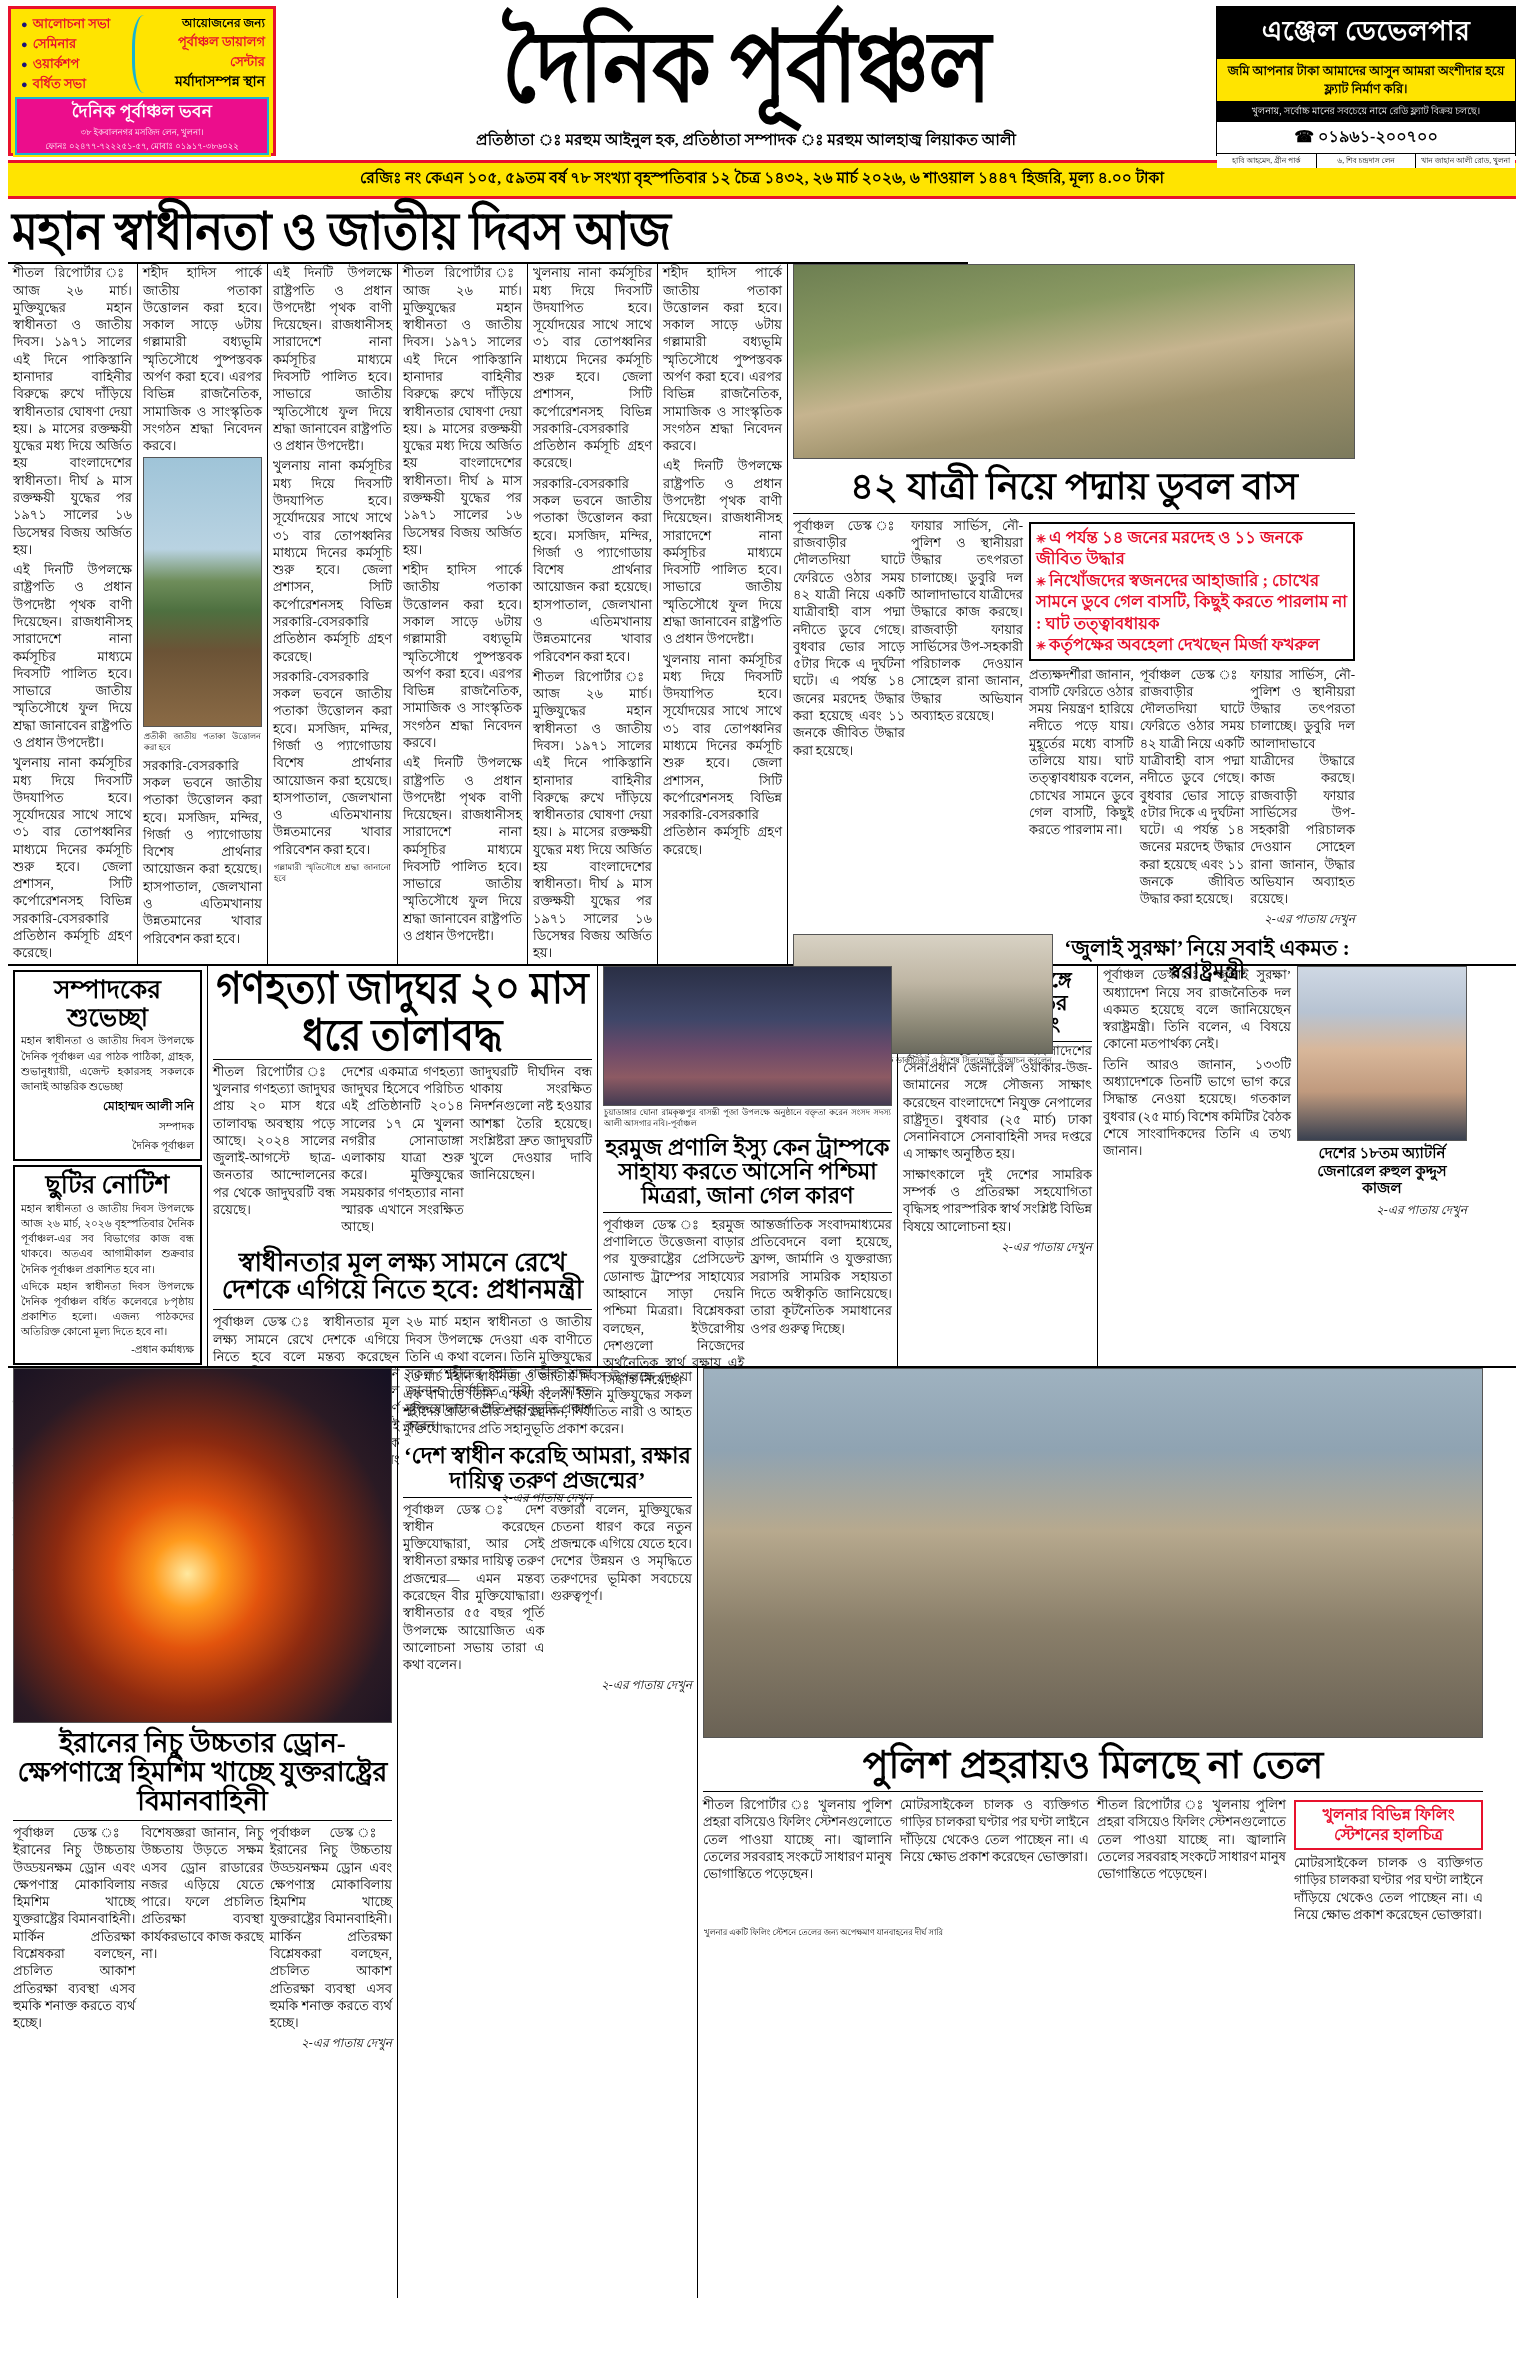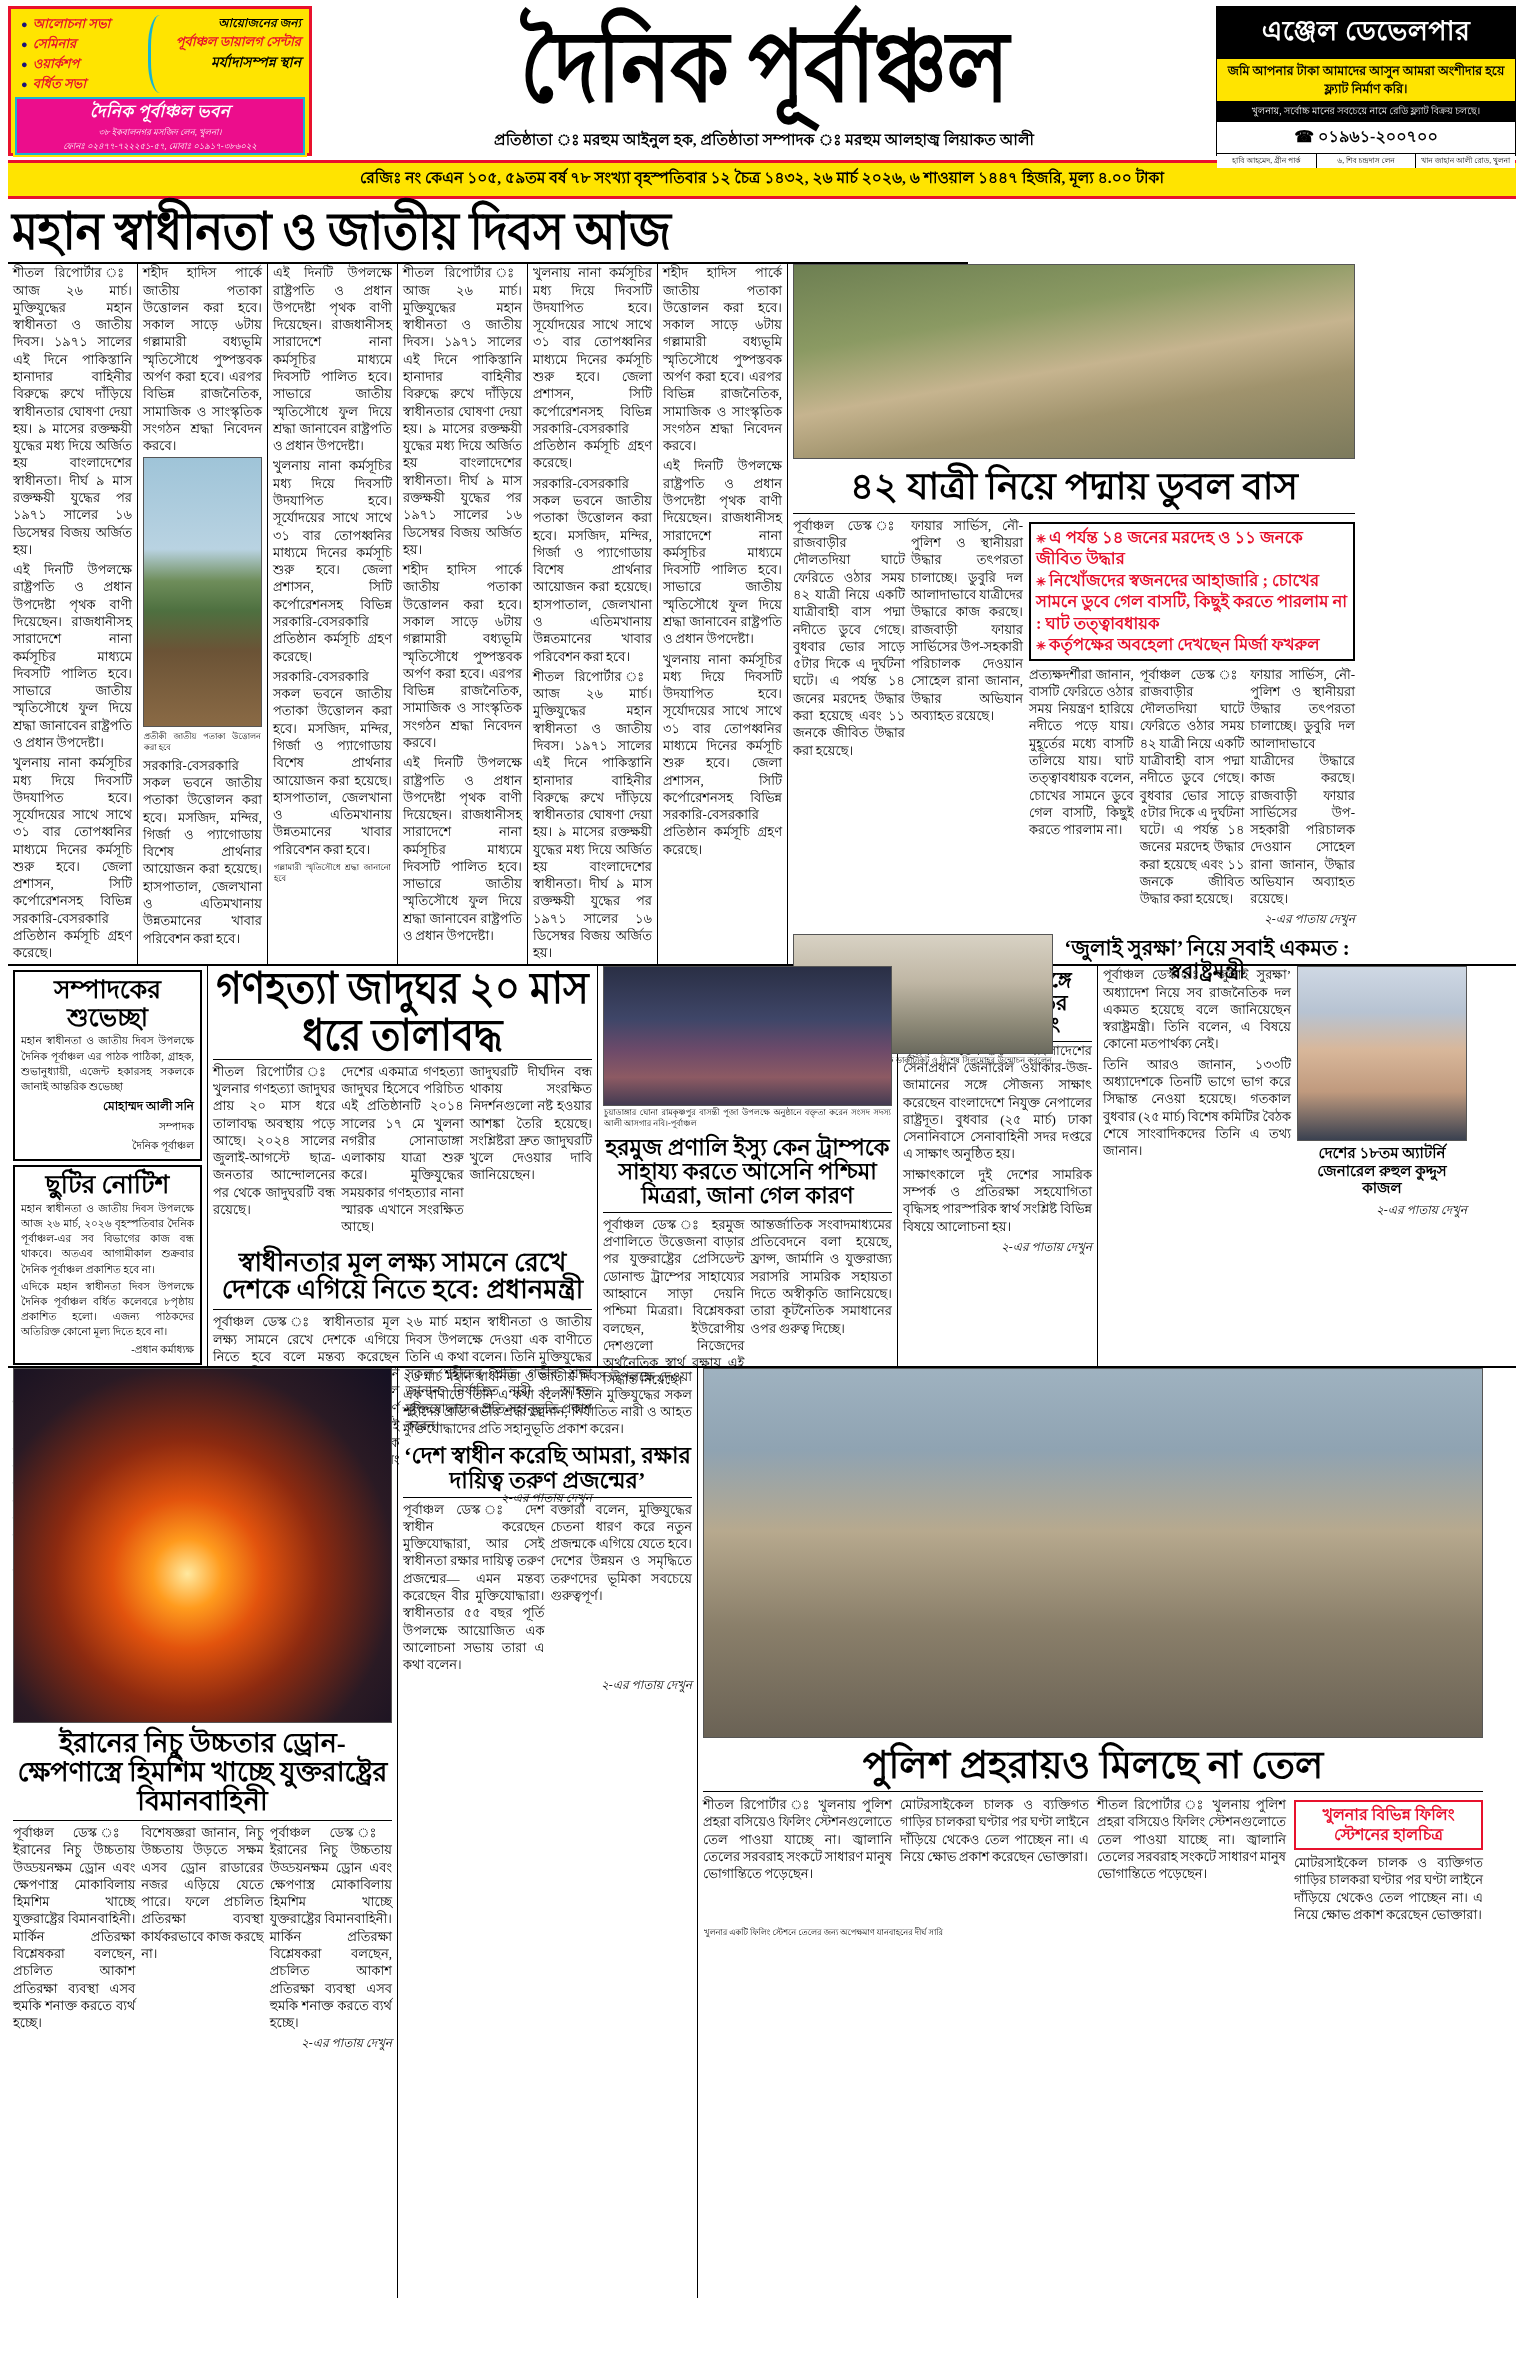--- a/index.html
+++ b/index.html
@@ -10,22 +10,22 @@
     color:#000;
     overflow:hidden;
     position:relative;
   }
   .page { width:1524px; height:2356px; padding:6px 8px; position:relative; }
 
   
   .masthead { display:flex; align-items:stretch; height:150px; gap:6px; }
 
   .ad-left {
-    width:304px; border:3px solid #e8112d; background:#ffe400;
-    display:flex; flex-direction:column; padding:2px;font-style:italic;
+    width:268px; border:3px solid #e8112d; background:#ffe400;
+    display:flex; flex-direction:column; padding:2px;
   }
   .ad-left-top { flex:1 1 auto; display:flex; padding:3px 4px 0 4px; position:relative; }
   .ad-bullets { width:50%; font-size:13px; color:#e8112d; font-weight:bold; line-height:1.55; padding-left:4px;}
   .ad-bullets div::before { content:"\25CF"; color:#1b1278; font-size:11px; margin-right:5px; }
   .ad-right-lines { width:50%; text-align:right; line-height:1.5; padding-right:2px;}
   .ad-l1 { font-size:12px; color:#000; font-weight:bold;}
   .ad-l2 { font-size:13px; color:#e8112d; font-weight:bold;}
   .ad-l3 { font-size:14px; color:#000; font-weight:bold;}
   .ad-squiggle { position:absolute; left:46%; top:4px; width:30px; height:78px;
                  border-left:3px solid #17b3d4; border-radius:40%; }

